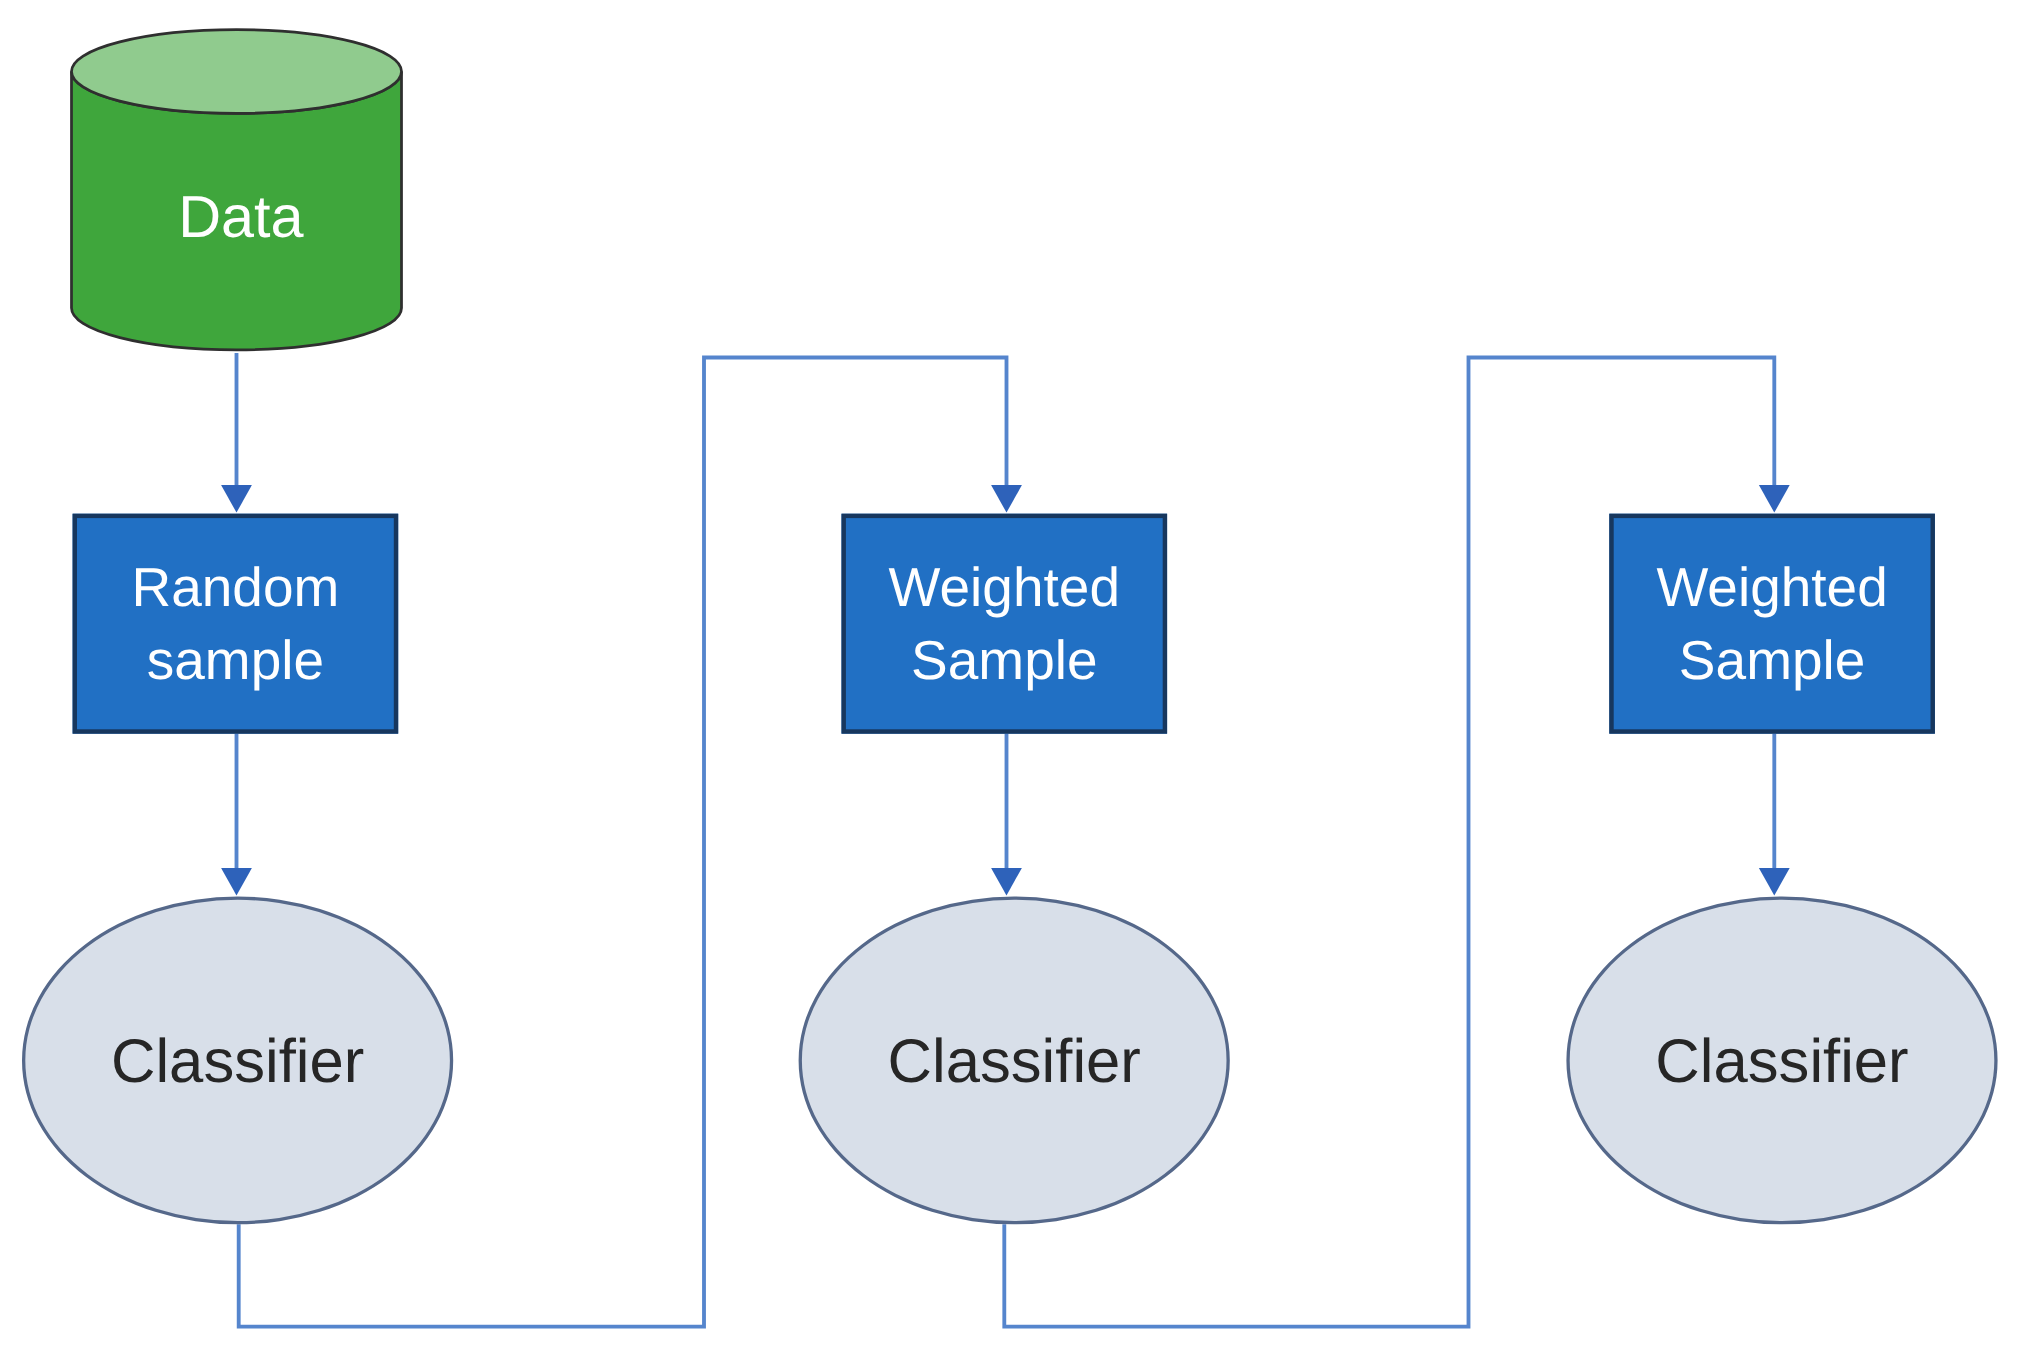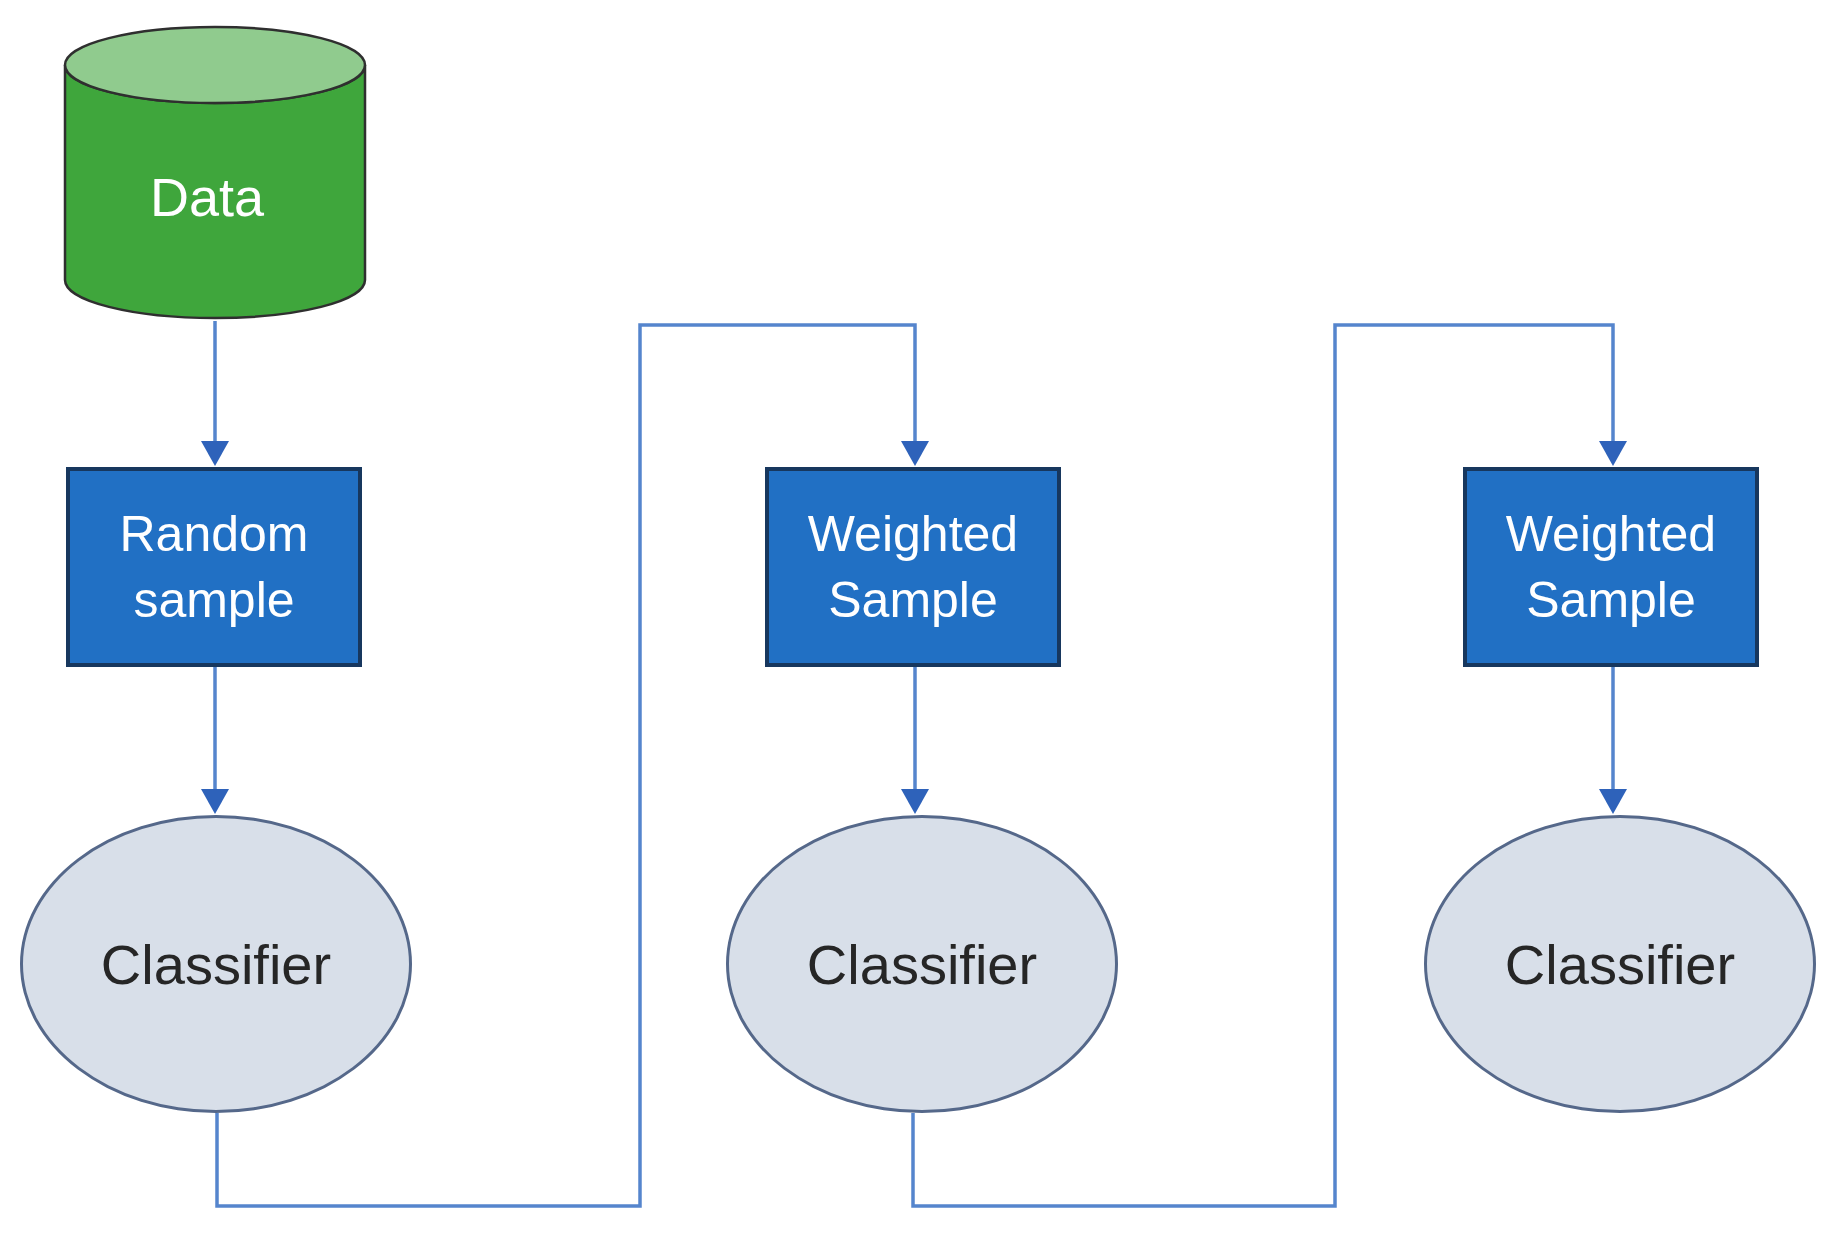--- a/index.html
+++ b/index.html
@@ -64,21 +64,21 @@
     width: 392px;
     height: 298px;
     background: var(--ellipse-fill, #d8dfe9);
     border: 3px solid var(--ellipse-border, #55688a);
     border-radius: 50%;
     color: var(--ellipse-text, #262626);
     font-size: 56px;
   }
   .cyl-label {
     position: absolute;
-    left: 57px;
+    left: 69px;
     top: 165px;
     width: 300px;
     height: 64px;
     display: flex;
     align-items: center;
     justify-content: center;
     color: var(--box-text, #ffffff);
     font-size: 54px;
   }
 </style>

